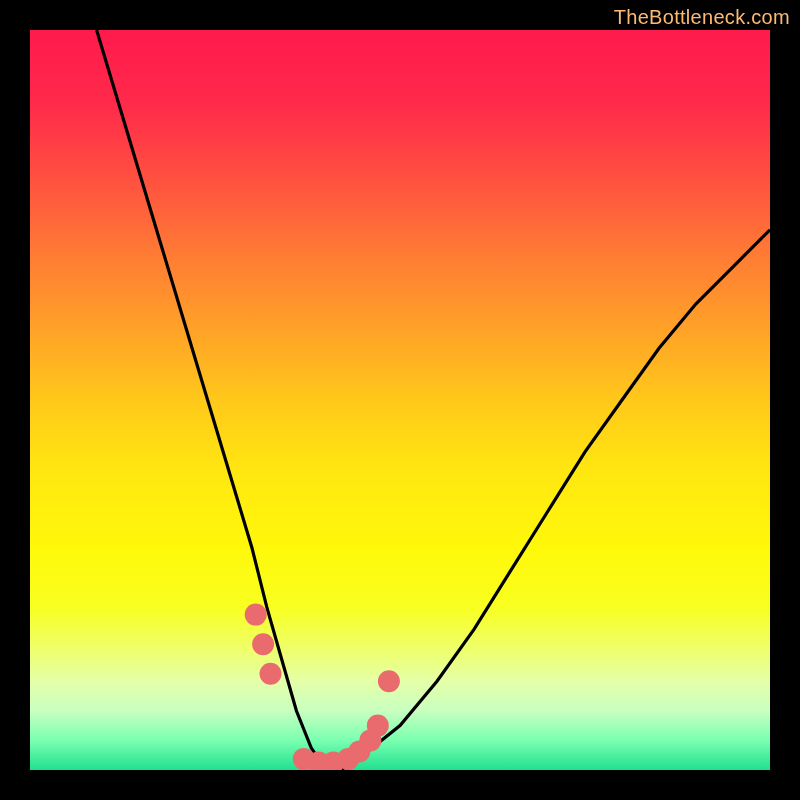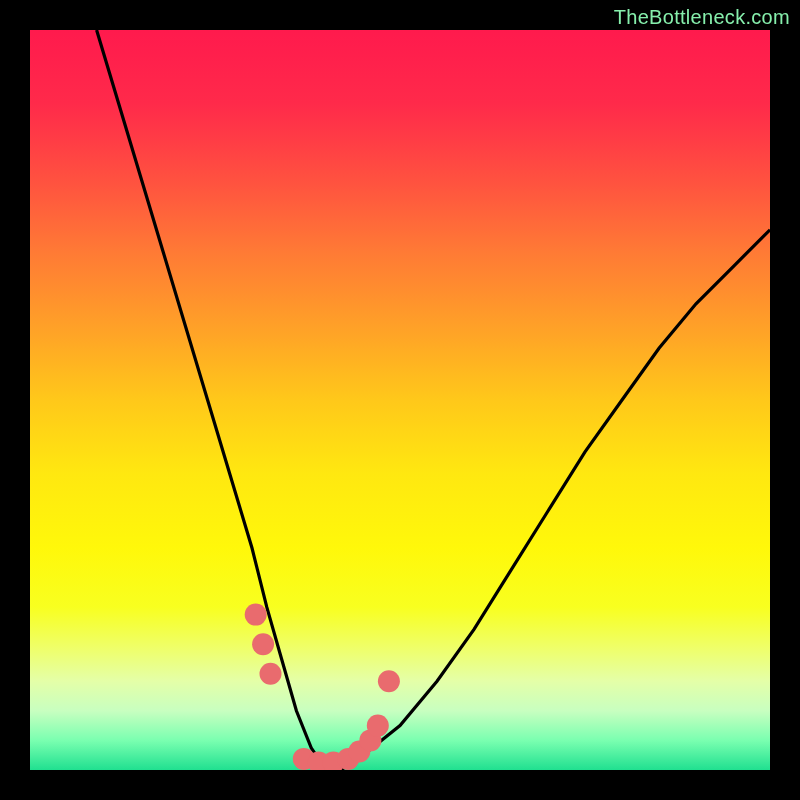--- a/index.html
+++ b/index.html
@@ -42,21 +42,21 @@
   .curve {
     position: absolute;
     inset: 0;
     width: 740px;
     height: 740px;
   }
   .watermark {
     position: absolute;
     top: 6px;
     right: 10px;
-    color: #86efac;
+    color: #fdba74;
     font-size: 20px;
     letter-spacing: 0.3px;
     font-weight: 500;
   }
 </style>
 </head>
 <body>
 
 <div class="frame">
   <div class="gradient"></div>

